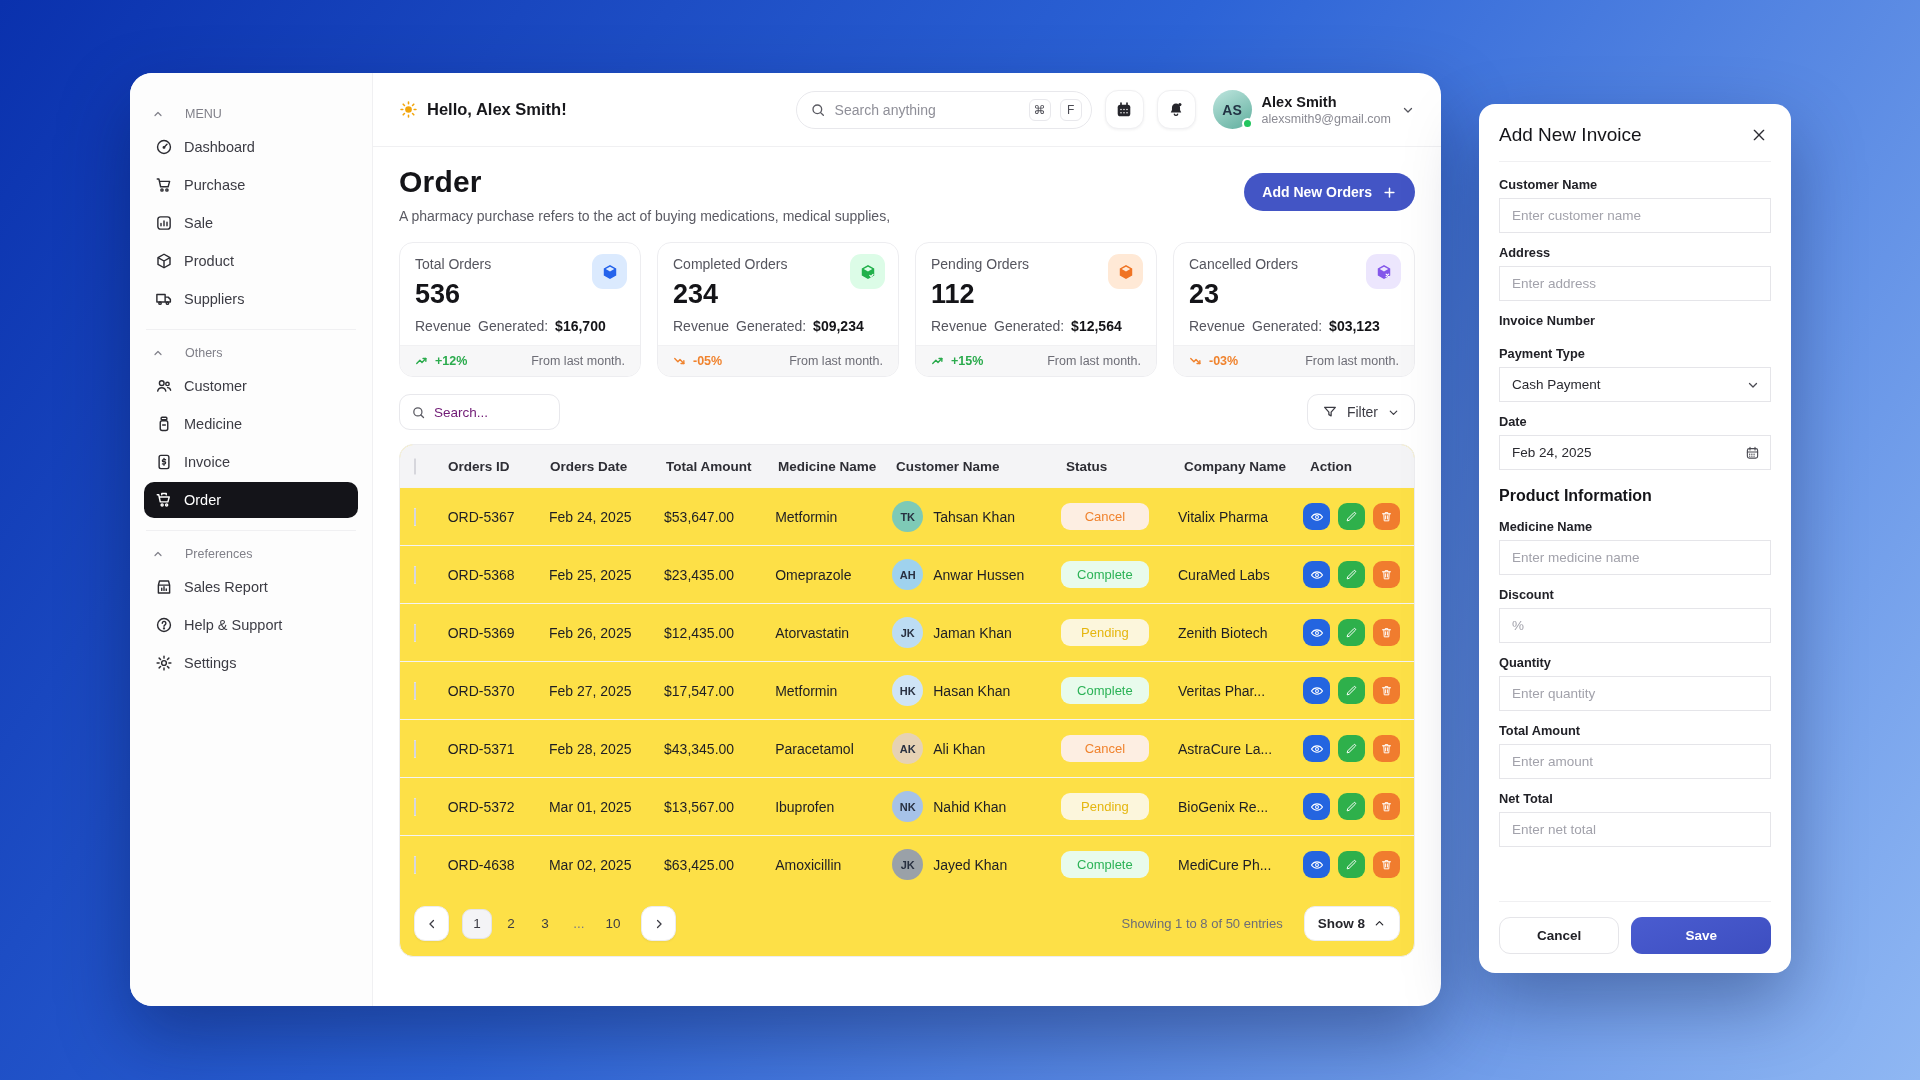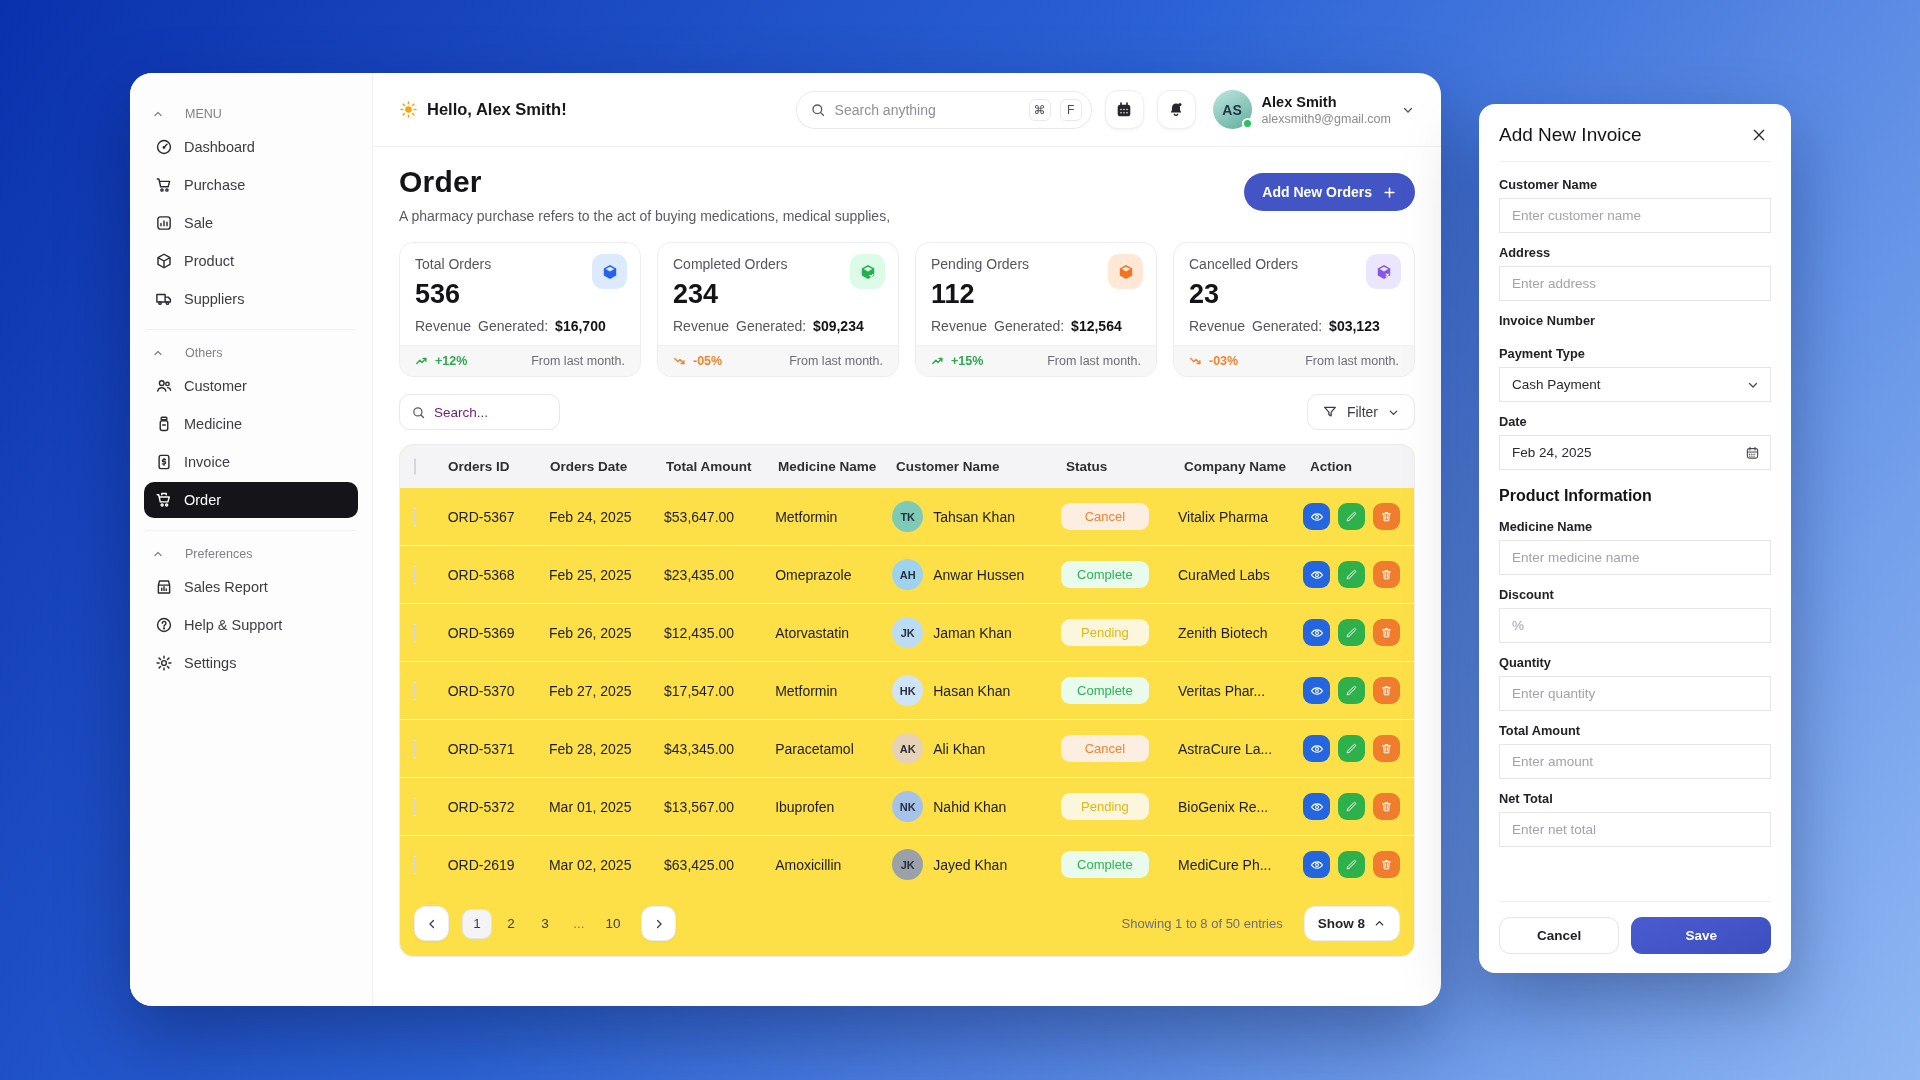--- a/index.html
+++ b/index.html
@@ -683,21 +683,21 @@
             <button class="abtn del">
                 <svg width="13" height="13" viewBox="0 0 24 24" fill="none" stroke="#fff" stroke-width="1.8" stroke-linecap="round">
                   <path d="M4.5 7h15M9.5 7V4.8h5V7M7 7l.8 13h8.4L17 7M10.3 10.6v6M13.7 10.6v6"></path>
                 </svg>
               </button>
           </span>
         </div>
 
         <div class="trow tbody-row">
           <span class="c-cb"><span class="cb"></span></span>
-          <span class="c-id">ORD-2619</span>
+          <span class="c-id">ORD-4638</span>
           <span class="c-date">Mar 02, 2025</span>
           <span class="c-amt">$63,425.00</span>
           <span class="c-med">Amoxicillin</span>
           <span class="c-cust">
               <span class="avatar-sm" style="background: rgb(154, 161, 168);">JK</span>
               <span>Jayed Khan</span>
             </span>
           <span class="c-status"><span class="pill complete">Complete</span></span>
           <span class="c-comp">MediCure Ph...</span>
           <span class="c-act">

